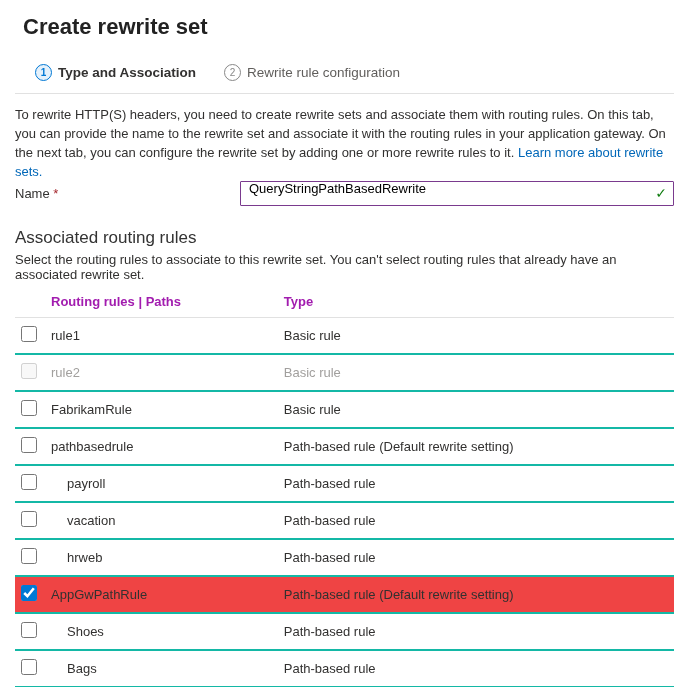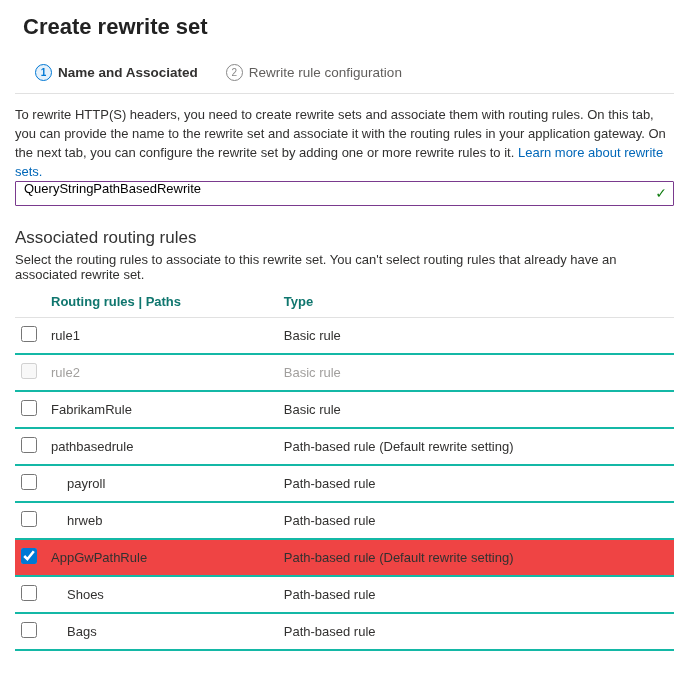--- a/index.html
+++ b/index.html
@@ -47,21 +47,21 @@
     border-radius:1px;
   }
   .valid-mark {
     position:absolute; right:7px; top:4px; color:#107c10; font-size:14px;
   }
   .section-title { font-size:17px; margin-bottom:4px; color:#333;}
   .section-desc { font-size:13px; color:#323130; margin-bottom: 4px;}
   table { width:100%; border-collapse: collapse; }
   thead th {
     text-align:left; font-size:13px; font-weight:600;
-    padding:8px 6px; border-bottom:1px solid #e1e1e1; color:#0f766e;
+    padding:8px 6px; border-bottom:1px solid #e1e1e1; color:#a21caf;
   }
   thead th.cbcol { width:30px; padding-left:6px;}
   tbody td {
     padding:8px 6px; border-bottom:2px solid #14b8a6;
     font-size:13px; vertical-align: middle;
   }
   tbody td.cbcol { width:30px; }
   tbody tr.disabled td { color:#a19f9d; }
   tbody tr.selected td { background:#ef4444; }
   .indent { padding-left: 22px !important; }
@@ -71,34 +71,37 @@
   input[type=checkbox]:disabled { cursor:default; }
 </style>
 </head>
 <body>
 
 <h1>Create rewrite set</h1>
 
 <div class="tabs">
   <div class="tab active">
     <span class="num">1</span>
-    <span>Name and Associated</span>
+    <span>Type and Association</span>
   </div>
   <div class="tab inactive">
     <span class="num">2</span>
     <span>Rewrite rule configuration</span>
   </div>
 </div>
 
 <div class="intro">
   <span>To rewrite HTTP(S) headers, you need to create rewrite sets and associate them with routing rules. On this tab, you can provide the name to the rewrite set and associate it with the routing rules in your application gateway. On the next tab, you can configure the rewrite set by adding one or more rewrite rules to it.  </span>
   <a href="#">Learn more about rewrite sets.</a>
 </div>
 
 <div class="form-row">
+  <div class="form-label">
+    <span>Name</span> <span class="req">*</span>
+  </div>
   <div class="input-wrap">
     <input type="text" class="text-input" value="QueryStringPathBasedRewrite" style="">
     <span class="valid-mark">✓</span>
   </div>
 </div>
 
 <div class="section-title">Associated routing rules</div>
 <div class="section-desc">Select the routing rules to associate to this rewrite set. You can't select routing rules that already have an associated rewrite set.</div>
 
 <table>
@@ -130,20 +133,25 @@
         <td>pathbasedrule</td>
         <td>Path-based rule (Default rewrite setting)</td>
       </tr>
       <tr>
         <td class="cbcol"><input type="checkbox" style=""></td>
         <td class="indent">payroll</td>
         <td>Path-based rule</td>
       </tr>
       <tr>
         <td class="cbcol"><input type="checkbox" style=""></td>
+        <td class="indent">vacation</td>
+        <td>Path-based rule</td>
+      </tr>
+      <tr>
+        <td class="cbcol"><input type="checkbox" style=""></td>
         <td class="indent">hrweb</td>
         <td>Path-based rule</td>
       </tr>
       <tr class="selected">
         <td class="cbcol"><input type="checkbox" checked="" style=""></td>
         <td>AppGwPathRule</td>
         <td>Path-based rule (Default rewrite setting)</td>
       </tr>
       <tr>
         <td class="cbcol"><input type="checkbox" style=""></td>

